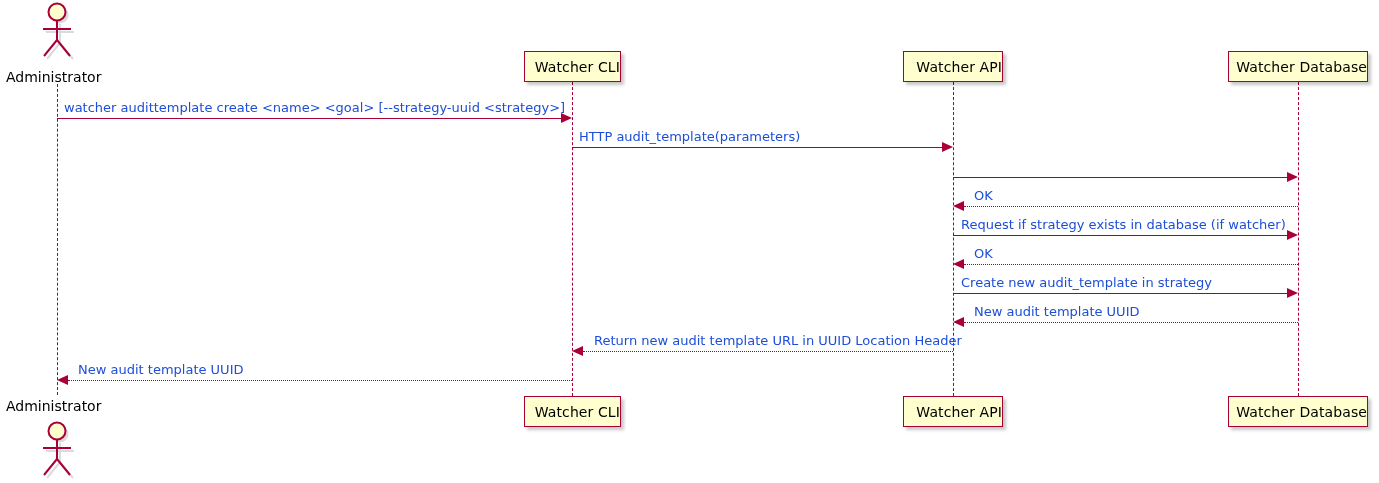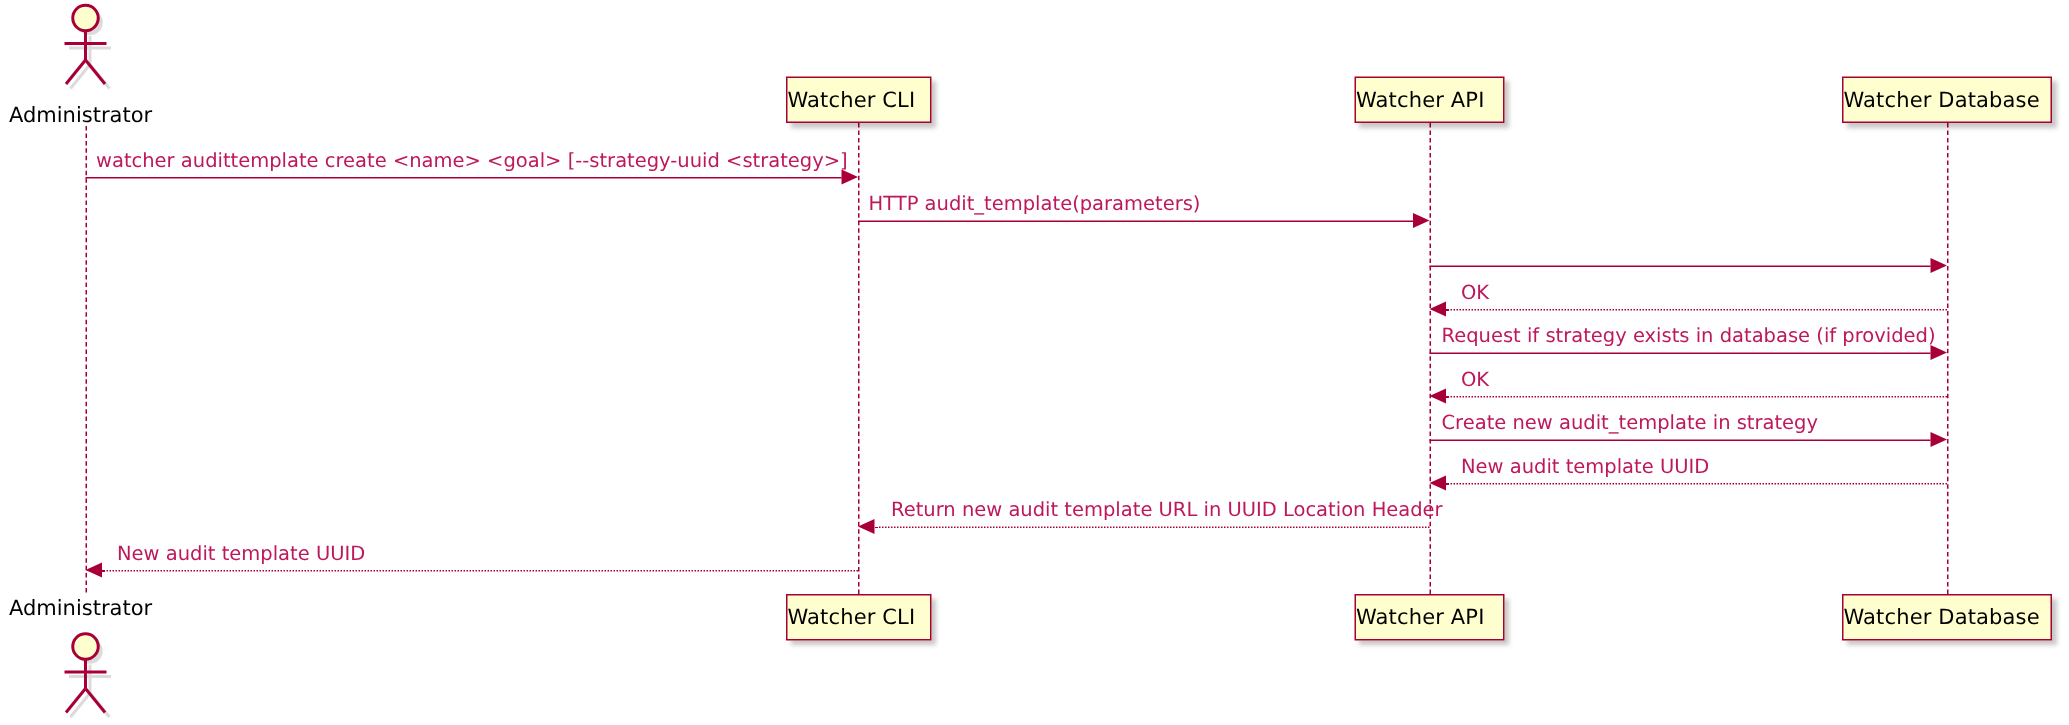--- a/index.html
+++ b/index.html
@@ -21,21 +21,21 @@
 
   
   .participant-box {
     position: absolute;
     background: #FEFECE;
     border: 1.5px solid #A80036;
     box-shadow: 3px 3px 3px rgba(0,0,0,0.22);
     box-sizing: border-box;
     display: flex;
     align-items: center;
-    justify-content: flex-start;
+    justify-content: flex-end;
     height: 31px;
     font-size: 14px;
     color: #000000;
     white-space: nowrap;
     letter-spacing: 0.1px;
   }
 
   
   .lifeline {
     position: absolute;
@@ -62,21 +62,21 @@
     position: absolute;
     height: 0;
     border-top: 1.5px solid #A80036;
   }
   .msg-line.dotted {
     border-top: 1.5px dotted #A80036;
   }
   .msg-label {
     position: absolute;
     font-size: 13px;
-    color: #be185d;
+    color: #1d4ed8;
     white-space: nowrap;
     line-height: 1;
   }
   .arrow-head {
     position: absolute;
     width: 0;
     height: 0;
   }
   .arrow-head.right {
     border-top: 5px solid transparent;
@@ -167,21 +167,21 @@
   <div class="msg-line" style="left:572px; top:147px; width:370px;"></div>
   <div class="arrow-head right" style="left:942px; top:142px;"></div>
 
   <div class="msg-line" style="left:953px; top:177px; width:334px;"></div>
   <div class="arrow-head right" style="left:1287px; top:172px;"></div>
 
   <div class="msg-label" style="left:974px; top:189px;">OK</div>
   <div class="msg-line dotted" style="left:964px; top:206px; width:334px;"></div>
   <div class="arrow-head left" style="left:953px; top:201px;"></div>
 
-  <div class="msg-label" style="left:961px; top:218px;">Request if strategy exists in database (if provided)</div>
+  <div class="msg-label" style="left:961px; top:218px;">Request if strategy exists in database (if watcher)</div>
   <div class="msg-line" style="left:953px; top:235px; width:334px;"></div>
   <div class="arrow-head right" style="left:1287px; top:230px;"></div>
 
   <div class="msg-label" style="left:974px; top:247px;">OK</div>
   <div class="msg-line dotted" style="left:964px; top:264px; width:334px;"></div>
   <div class="arrow-head left" style="left:953px; top:259px;"></div>
 
   <div class="msg-label" style="left:961px; top:276px;">Create new audit_template in strategy</div>
   <div class="msg-line" style="left:953px; top:293px; width:334px;"></div>
   <div class="arrow-head right" style="left:1287px; top:288px;"></div>

